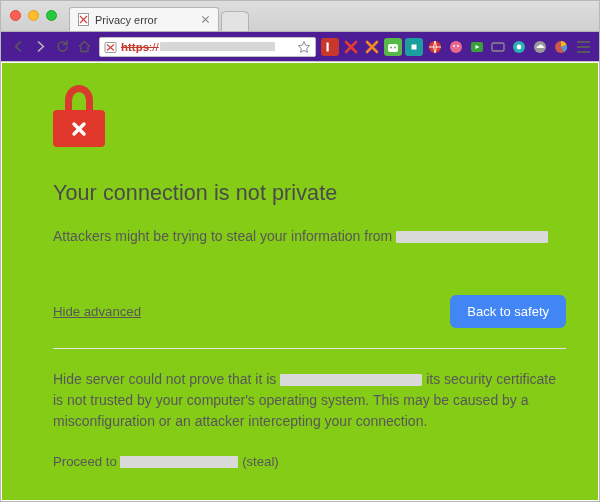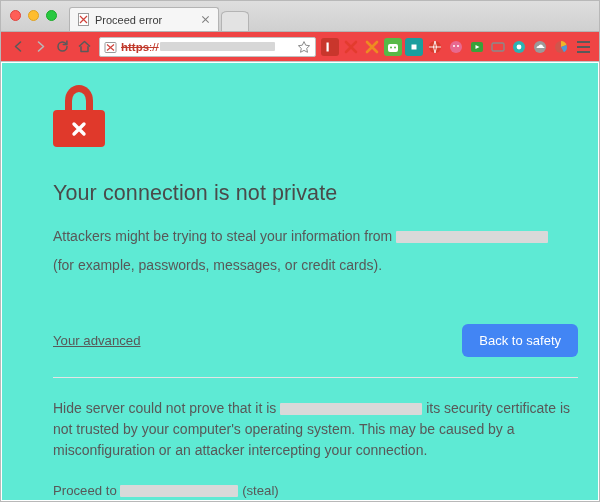--- a/index.html
+++ b/index.html
@@ -113,21 +113,21 @@
     border: 1px solid #b4b4b4;
     border-bottom: none;
     border-top-left-radius: 6px 4px;
     border-top-right-radius: 6px 4px;
     position: relative;
   }
 
   
   .toolbar {
     height: 30px;
-    background: #ef4444;
+    background: #4c1d95;
     border-bottom: 1px solid #c4c4c4;
     display: flex;
     align-items: center;
     padding: 0 6px;
     box-sizing: border-box;
   }
   .nav-btn {
     width: 22px;
     height: 22px;
     display: flex;
@@ -225,22 +225,22 @@
     background: #595959;
   }
 
   
   .page {
     position: absolute;
     left: 1px;
     top: 62px;
     right: 1px;
     bottom: 1px;
-    background: #5eead4;
-    padding: 22px 20px 0 51px;
+    background: #84cc16;
+    padding: 22px 32px 0 51px;
     box-sizing: border-box;
     overflow: hidden;
   }
   .lock-icon {
     width: 52px;
     height: 62px;
     position: relative;
     margin-bottom: 34px;
   }
   .lock-shackle {
@@ -354,21 +354,21 @@
     </div>
 
     <div class="tabstrip">
       <div class="tab">
         <span class="tab-favicon">
           <svg width="13" height="13" viewBox="0 0 13 13">
             <rect x="1.5" y="0.5" width="10" height="12" fill="#ffffff" stroke="#9b9b9b" stroke-width="1"></rect>
             <path d="M3 3 L10 10 M10 3 L3 10" stroke="#d0423a" stroke-width="1.2"></path>
           </svg>
         </span>
-        <span class="tab-title">Proceed error</span>
+        <span class="tab-title">Privacy error</span>
         <span class="tab-close"></span>
       </div>
       <div class="newtab"></div>
     </div>
   </div>
 
   <div class="toolbar">
     <div class="nav-btn">
       <svg width="15" height="15" viewBox="0 0 15 15">
           <path d="M9.5 3 L4.5 7.5 L9.5 12" fill="none" stroke="currentColor" stroke-width="1.6" stroke-linecap="round" stroke-linejoin="round"></path>
@@ -502,24 +502,23 @@
         </svg>
       </div>
     </div>
 
     <h1 class="headline">Your connection is not private</h1>
 
     <p class="body-text">
       <span>Attackers might be trying to steal your information from</span>
       <span class="redact w-long"></span>
     </p>
-    <p class="body-text">(for example, passwords, messages, or credit cards).</p>
 
     <div class="advanced-row">
-      <a class="link-like">Your advanced</a>
+      <a class="link-like">Hide advanced</a>
       <button class="safety-btn">Back to safety</button>
     </div>
 
     <div class="divider"></div>
 
     <div class="advanced-body">
       <p class="body-text">
         <span>Hide server could not prove that it is</span>
         <span class="redact w-mid"></span>
         <span>its security certificate is not trusted by your computer's operating system. This may be caused by a misconfiguration or an attacker intercepting your connection.</span>

